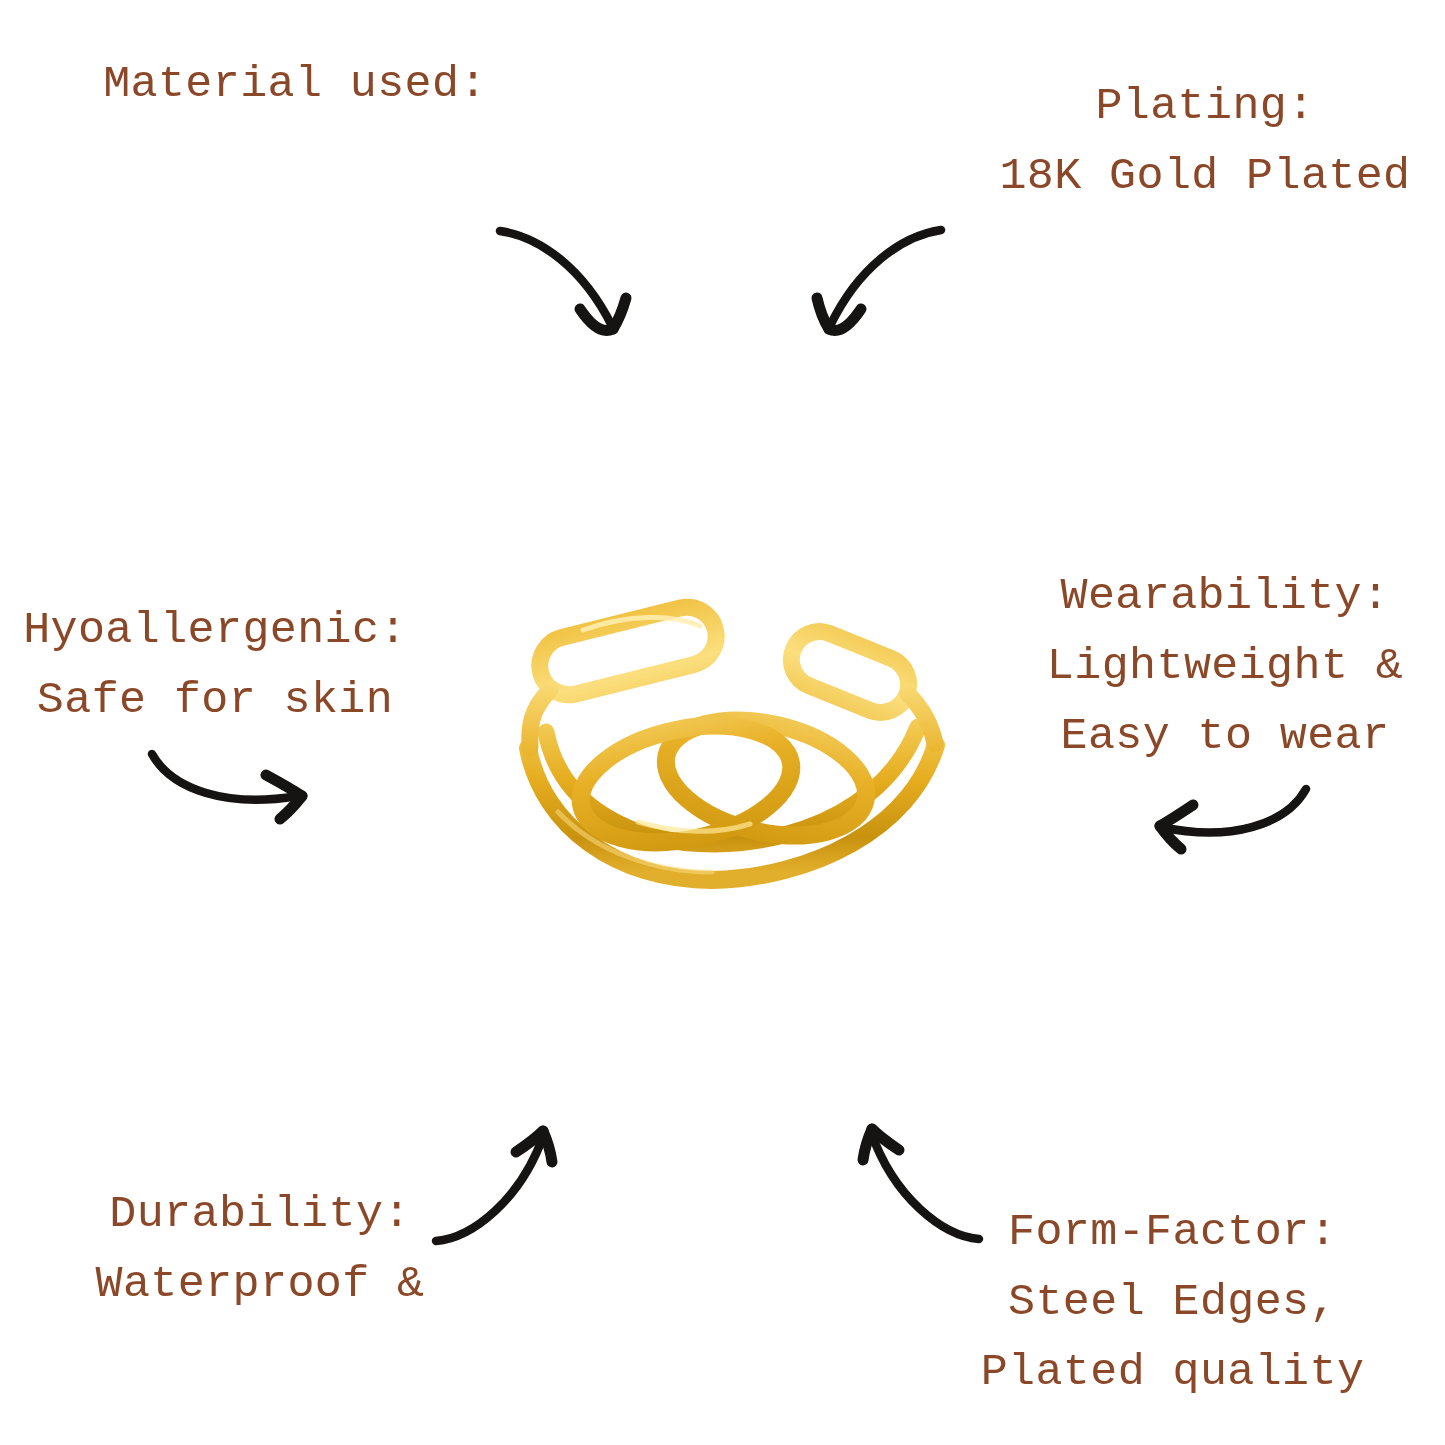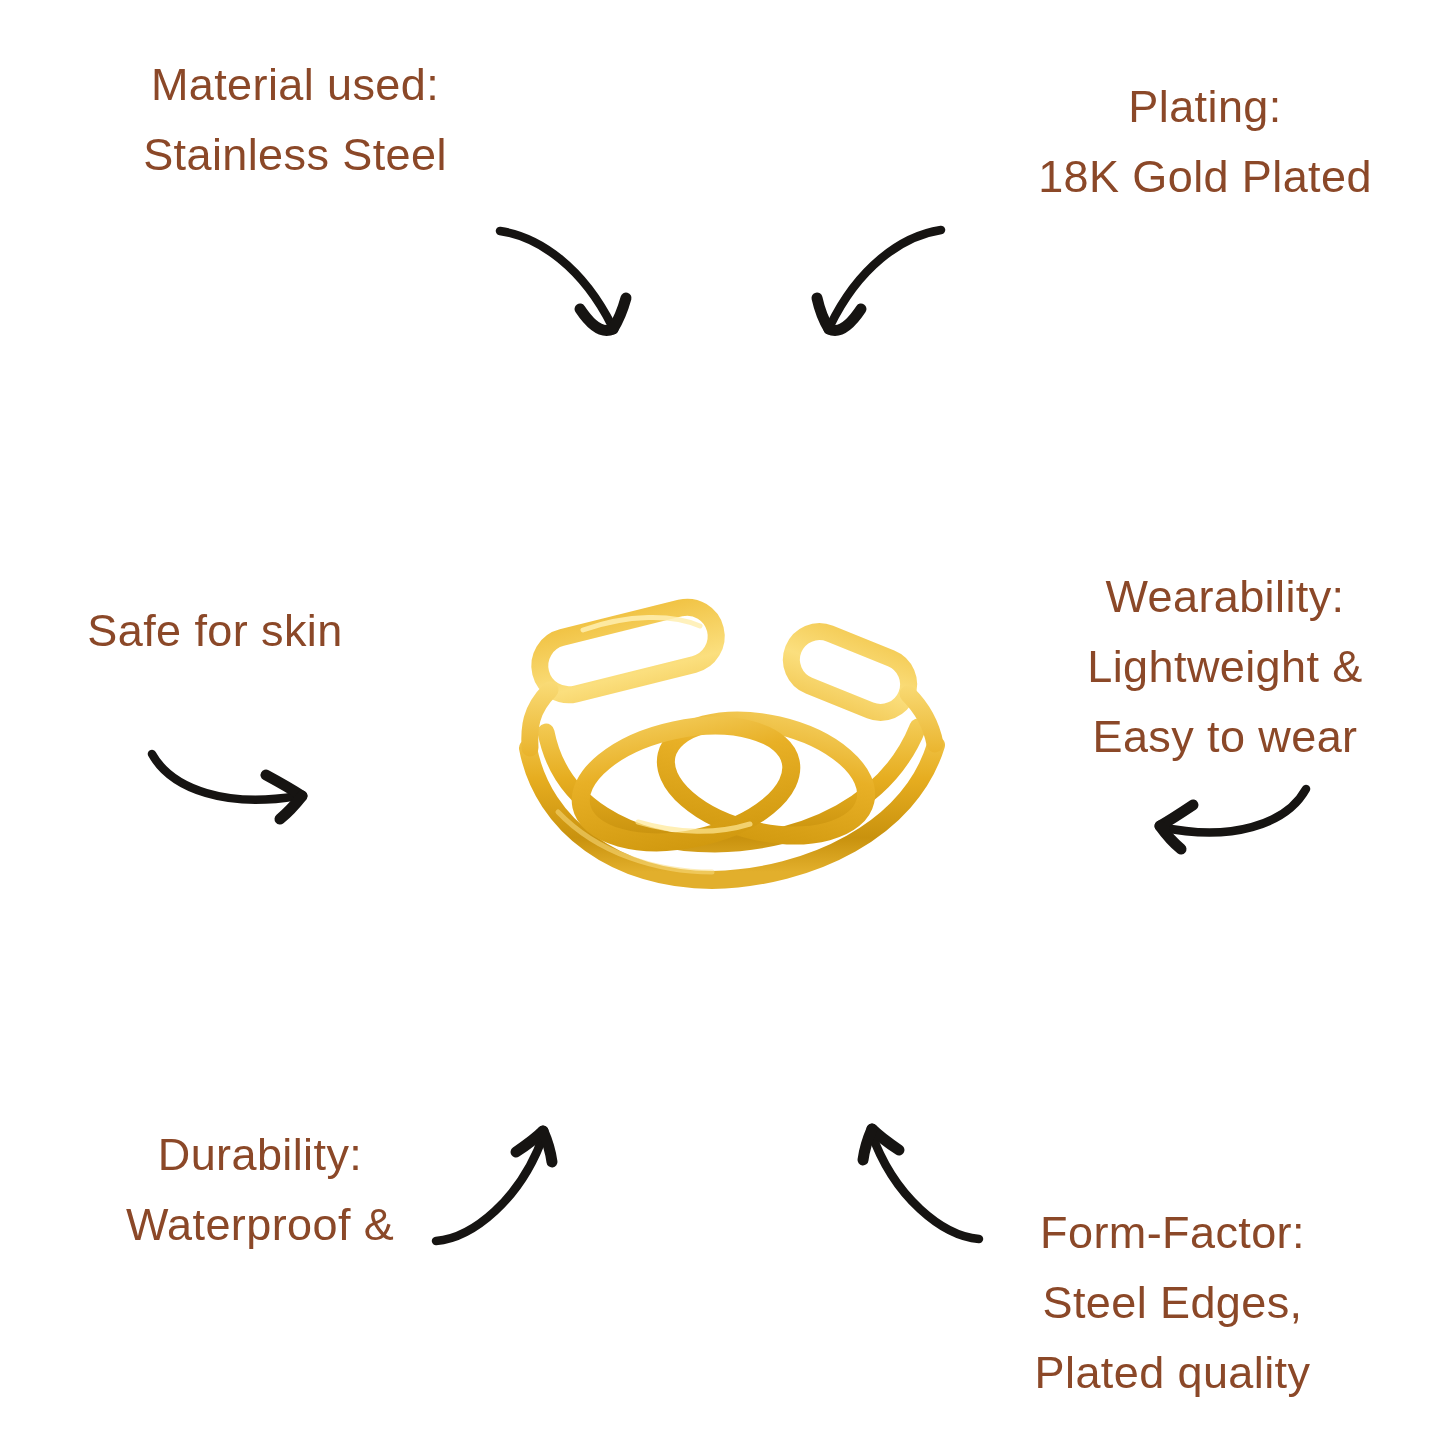--- a/index.html
+++ b/index.html
@@ -11,21 +11,21 @@
     --gold-deep: #C9920E;
   }
   * { margin: 0; padding: 0; box-sizing: border-box; }
   html, body { background: var(--background); }
   .canvas {
     position: relative;
     width: 1445px;
     height: 1445px;
     background: var(--background);
     overflow: hidden;
-    font-family: Liberation Sans, sans-serif;
+    font-family: Liberation Mono, monospace;
   }
   .feature {
     position: absolute;
     text-align: center;
     color: var(--text);
     font-size: 45px;
     line-height: 70px;
     letter-spacing: 0.4px;
     font-weight: 500;
   }
@@ -46,39 +46,39 @@
     stroke-linecap: round;
   }
 </style>
 </head>
 <body>
 
 <div class="canvas">
 
   <div class="feature" style="left:50px; top:50px; width:490px;">
     <div class="line">Material used:</div>
-    <div class="line">Stainless Steel</div>
   </div>
 
   <div class="feature" style="left:955px; top:72px; width:500px;">
     <div class="line">Plating:</div>
     <div class="line">18K Gold Plated</div>
   </div>
 
   <div class="feature" style="left:0px; top:596px; width:430px;">
+    <div class="line">Hyoallergenic:</div>
     <div class="line">Safe for skin</div>
   </div>
 
   <div class="feature" style="left:1000px; top:562px; width:450px;">
     <div class="line">Wearability:</div>
     <div class="line">Lightweight &amp;</div>
     <div class="line">Easy to wear</div>
   </div>
 
-  <div class="feature" style="left:35px; top:1120px; width:450px;">
+  <div class="feature" style="left:35px; top:1180px; width:450px;">
     <div class="line">Durability:</div>
     <div class="line">Waterproof &amp;</div>
   </div>
 
   <div class="feature" style="left:940px; top:1198px; width:465px;">
     <div class="line">Form-Factor:</div>
     <div class="line">Steel Edges,</div>
     <div class="line">Plated quality</div>
   </div>
 

